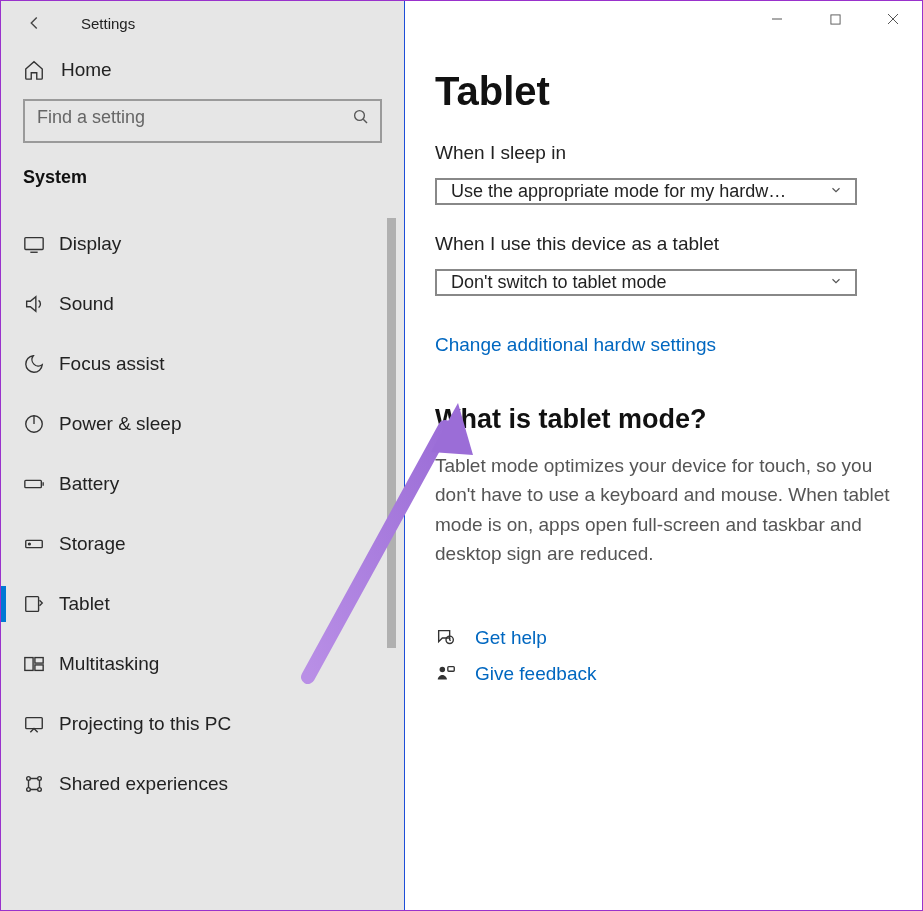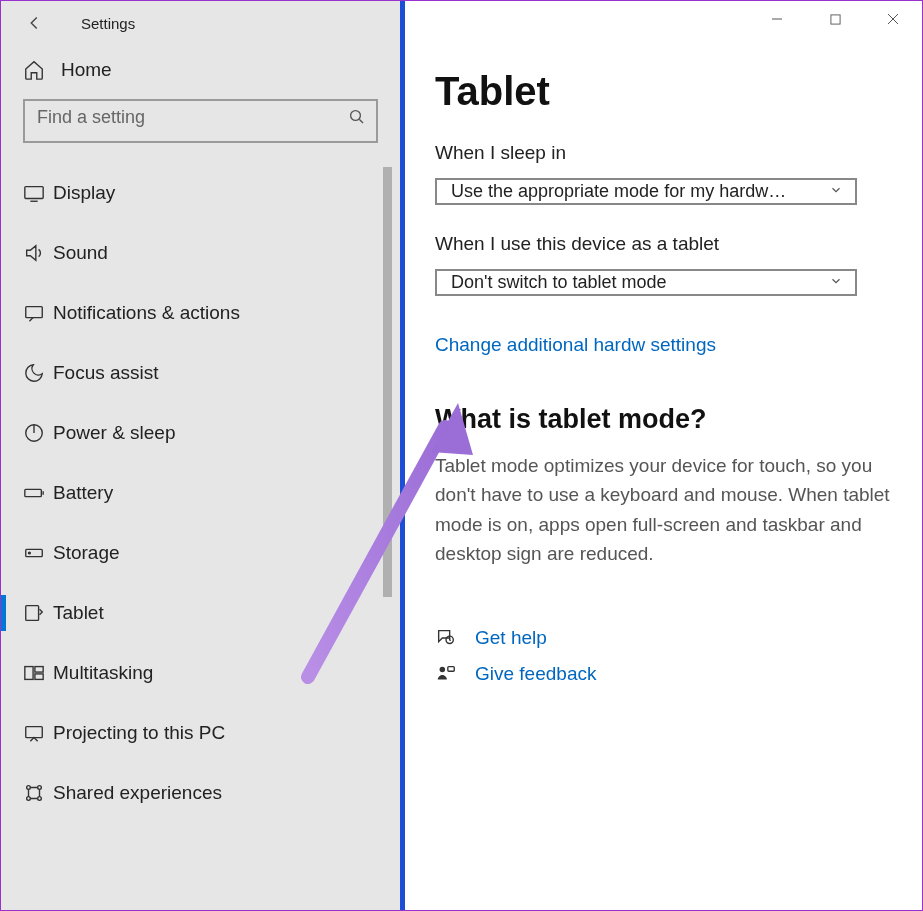--- a/index.html
+++ b/index.html
@@ -9,21 +9,21 @@
       display: flex;
       background: #fff;
       border: 1px solid #9932CC;
       overflow: hidden;
       position: relative;
     }
     .sidebar {
       width: 404px;
       background: #e6e6e6;
       display: flex; flex-direction: column;
-      border-right: 5px solid #1d4ed8;
+      border-right: 1px solid #1d4ed8;
       position: relative;
     }
     .titlebar {
       height: 44px;
       display: flex; align-items: center;
       padding-left: 22px;
       position: relative;
     }
     .back-arrow {
       width: 22px; height: 22px;
@@ -70,21 +70,21 @@
       right: 8px; top: 4px;
       width: 9px; height: 434px;
     }
     .scrollbar-thumb {
       width: 9px; height: 430px;
       background: #b0b0b0;
     }
     .nav-item {
       display: flex; align-items: center;
       height: 60px;
-      padding-left: 22px; gap: 8px;
+      padding-left: 22px; gap: 14px;
       position: relative;
     }
     .nav-item.active::before {
       content: "";
       position: absolute;
       left: 0; top: 12px; bottom: 12px;
       width: 5px; background: #0078d4;
     }
     .nav-icon { width: 22px; height: 22px; display: flex; align-items: center; justify-content: center; color: #333; }
     .nav-label { font-size: 19px; color: #222; }
@@ -169,20 +169,21 @@
     <div class="search-box">
       <input class="search-input" placeholder="Find a setting" style="">
       <span class="search-icon">
         <svg viewBox="0 0 24 24" width="18" height="18" fill="none" stroke="currentColor" stroke-width="1.8">
             <circle cx="10" cy="10" r="6.5"></circle>
             <path d="M15 15l5 5"></path>
           </svg>
       </span>
     </div>
   </div>
+  <div class="category-label">System</div>
 
   <div class="nav-list">
 
     <div class="scrollbar">
       <div class="scrollbar-thumb"></div>
     </div>
 
     <div class="nav-item">
       <span class="nav-icon">
         <svg viewBox="0 0 24 24" width="22" height="22" fill="none" stroke="currentColor" stroke-width="1.5">
@@ -193,29 +194,20 @@
       <span class="nav-label">Display</span>
     </div>
     <div class="nav-item">
       <span class="nav-icon">
         <svg viewBox="0 0 24 24" width="22" height="22" fill="none" stroke="currentColor" stroke-width="1.5">
             <path d="M4 9v6h4l6 5V4l-6 5H4z"></path>
             <path d="M17 8a5 5 0 010 8"></path>
           </svg>
       </span>
       <span class="nav-label">Sound</span>
-    </div>
-    <div class="nav-item">
-      <span class="nav-icon">
-        <svg viewBox="0 0 24 24" width="22" height="22" fill="none" stroke="currentColor" stroke-width="1.5">
-            <rect x="3" y="5" width="18" height="12" rx="1"></rect>
-            <path d="M7 21l4-4"></path>
-          </svg>
-      </span>
-      <span class="nav-label">Notifications &amp; actions</span>
     </div>
     <div class="nav-item">
       <span class="nav-icon">
         <svg viewBox="0 0 24 24" width="22" height="22" fill="none" stroke="currentColor" stroke-width="1.5">
             <path d="M21 12.8A9 9 0 1111.2 3a7 7 0 009.8 9.8z"></path>
           </svg>
       </span>
       <span class="nav-label">Focus assist</span>
     </div>
     <div class="nav-item">

